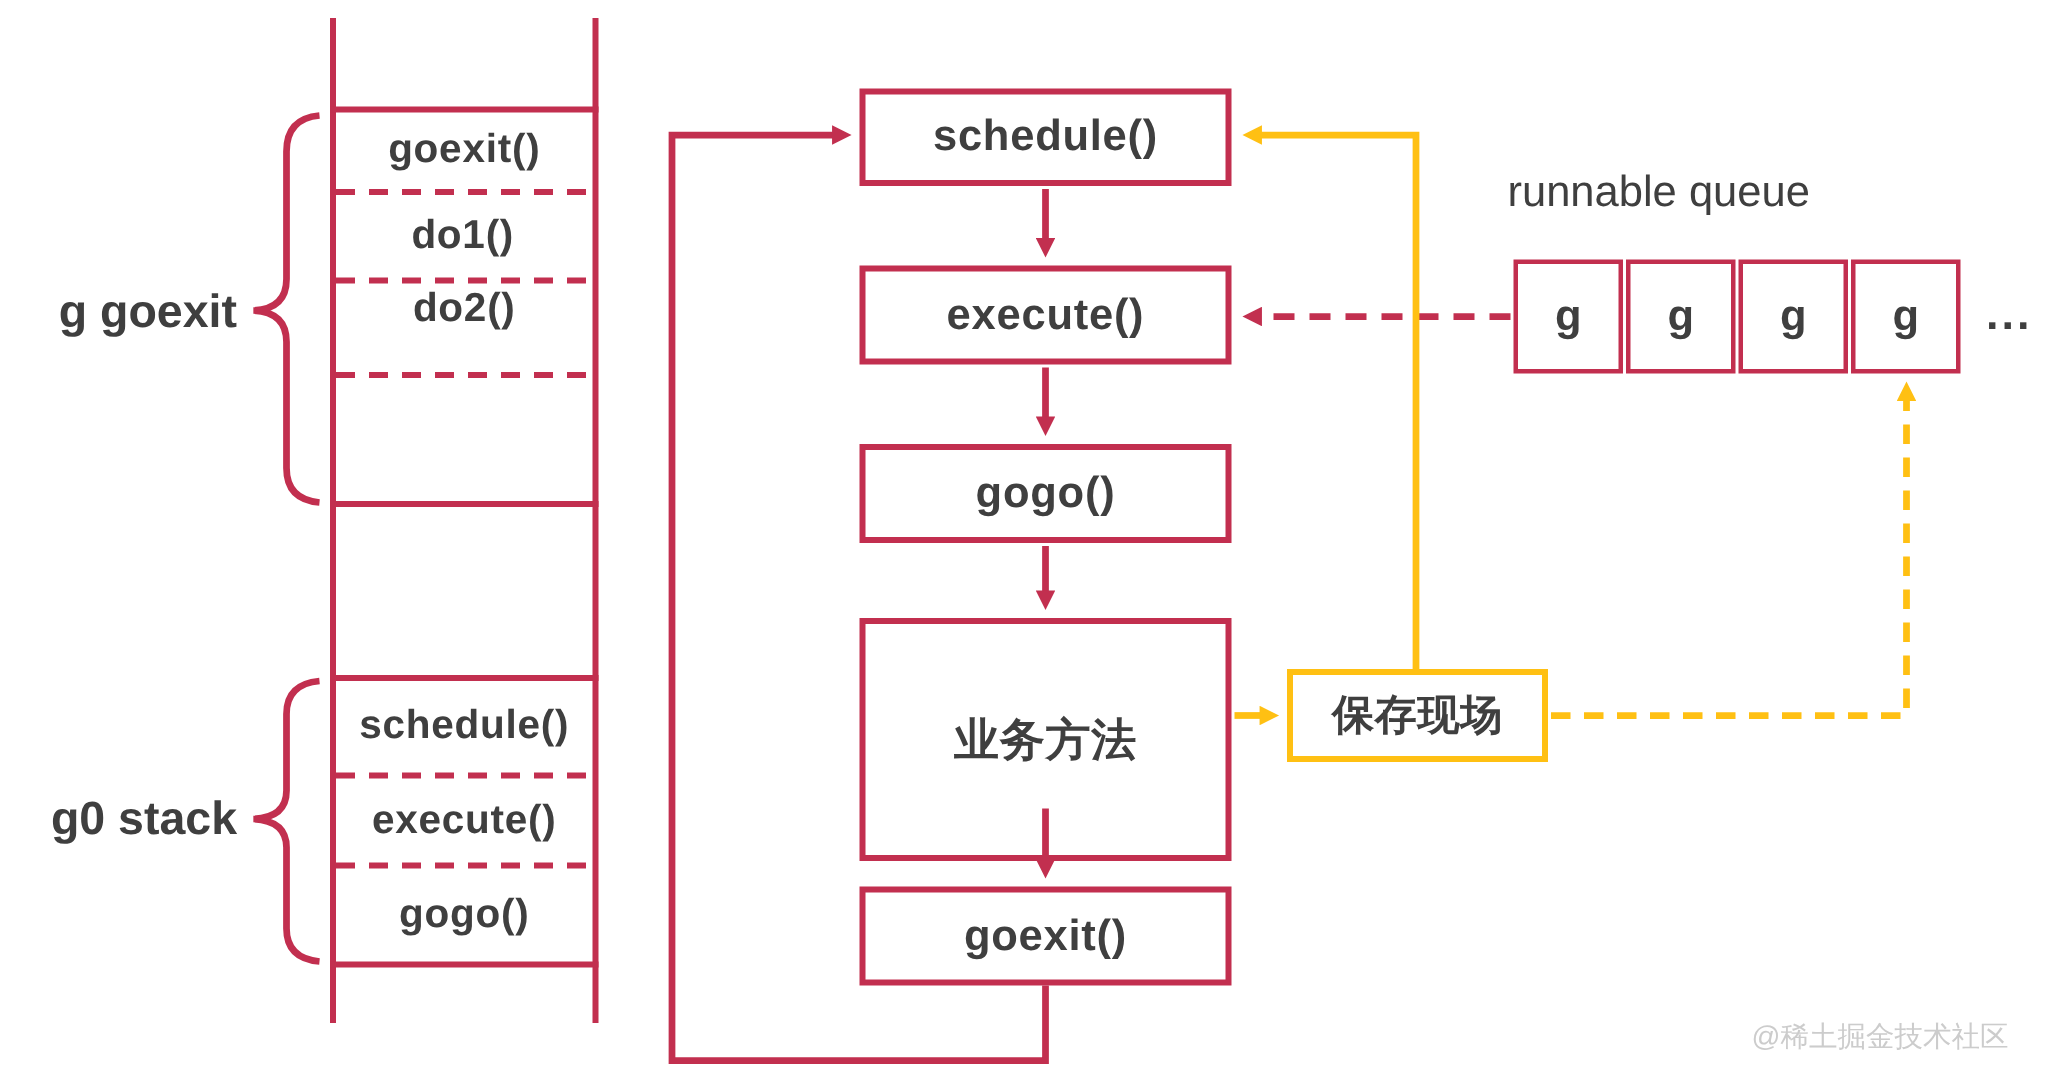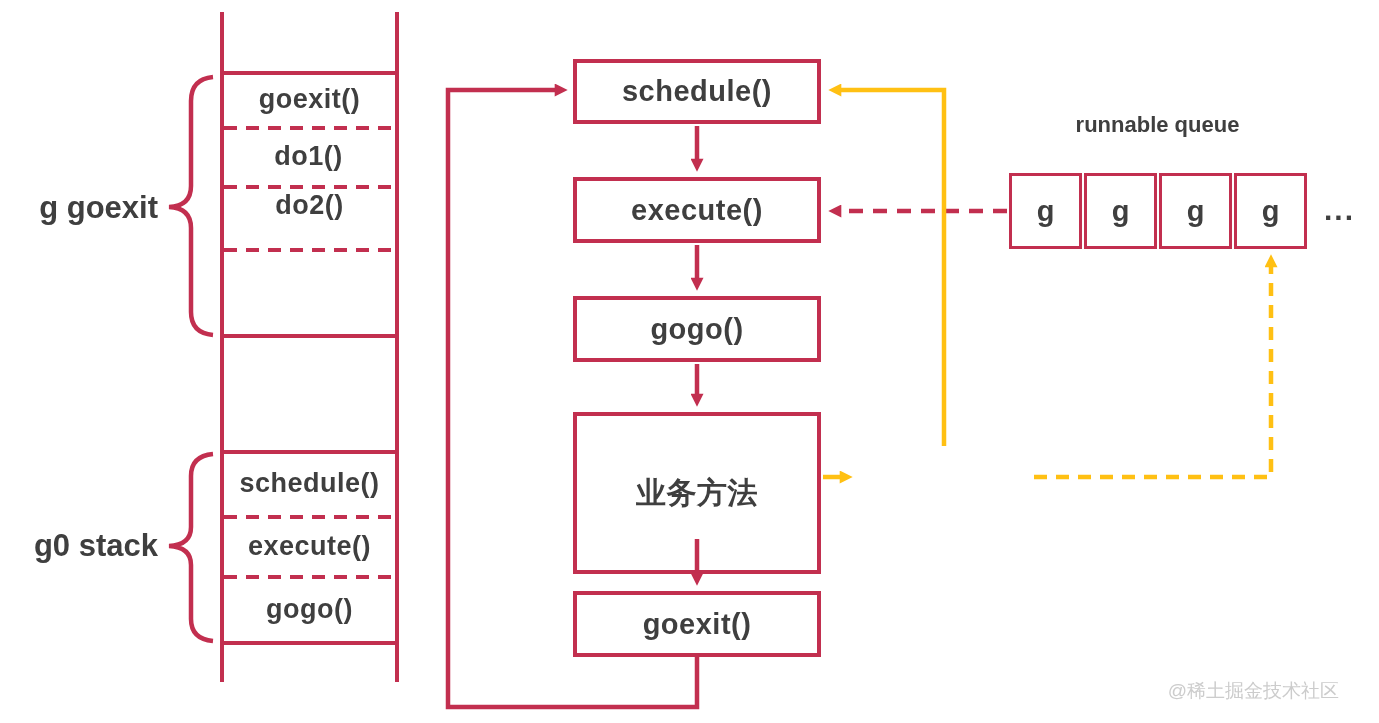--- a/index.html
+++ b/index.html
@@ -31,22 +31,22 @@
     color:var(--ink);font-weight:bold;font-size:31px;
   }
   .node{
     position:absolute;box-sizing:border-box;background:#ffffff;
     border:4px solid var(--red);
     display:flex;align-items:center;justify-content:center;
     color:var(--ink);font-weight:bold;font-size:29px;letter-spacing:0.5px;
   }
   .node.yellow{border-color:var(--yellow);font-size:28px;}
   .qtitle{
-    position:absolute;text-align:center;color:var(--ink);
-    font-weight:bold;font-size:22px;
+    position:absolute;text-align:left;color:var(--ink);
+    font-weight:normal;font-size:29px;
   }
   .queue{
     position:absolute;display:flex;gap:2px;
   }
   .qcell{
     box-sizing:border-box;width:73px;height:76px;
     border:3.5px solid var(--red);background:#ffffff;
     display:flex;align-items:center;justify-content:center;
     color:var(--ink);font-weight:bold;font-size:29px;
   }
@@ -91,20 +91,21 @@
 
   <div class="stackLabel" style="left:18px;top:188px;width:140px;height:40px;">g goexit</div>
   <div class="stackLabel" style="left:18px;top:526px;width:140px;height:40px;">g0 stack</div>
 
   <div class="node" style="left:573px;top:59px;width:248px;height:65px;">schedule()</div>
   <div class="node" style="left:573px;top:177px;width:248px;height:66px;">execute()</div>
   <div class="node" style="left:573px;top:296px;width:248px;height:66px;">gogo()</div>
   <div class="node" style="left:573px;top:412px;width:248px;height:162px;font-size:30px;">业务方法</div>
   <div class="node" style="left:573px;top:591px;width:248px;height:66px;">goexit()</div>
 
+  <div class="node yellow" style="left:858px;top:446px;width:174px;height:62px;">保存现场</div>
 
   <div class="qtitle" style="left:1005px;top:112px;width:305px;">runnable queue</div>
   <div class="queue" style="left:1009px;top:173px;">
     <div class="qcell">g</div>
     <div class="qcell">g</div>
     <div class="qcell">g</div>
     <div class="qcell">g</div>
   </div>
   <div class="ellipsis" style="left:1324px;top:193px;">...</div>
 

